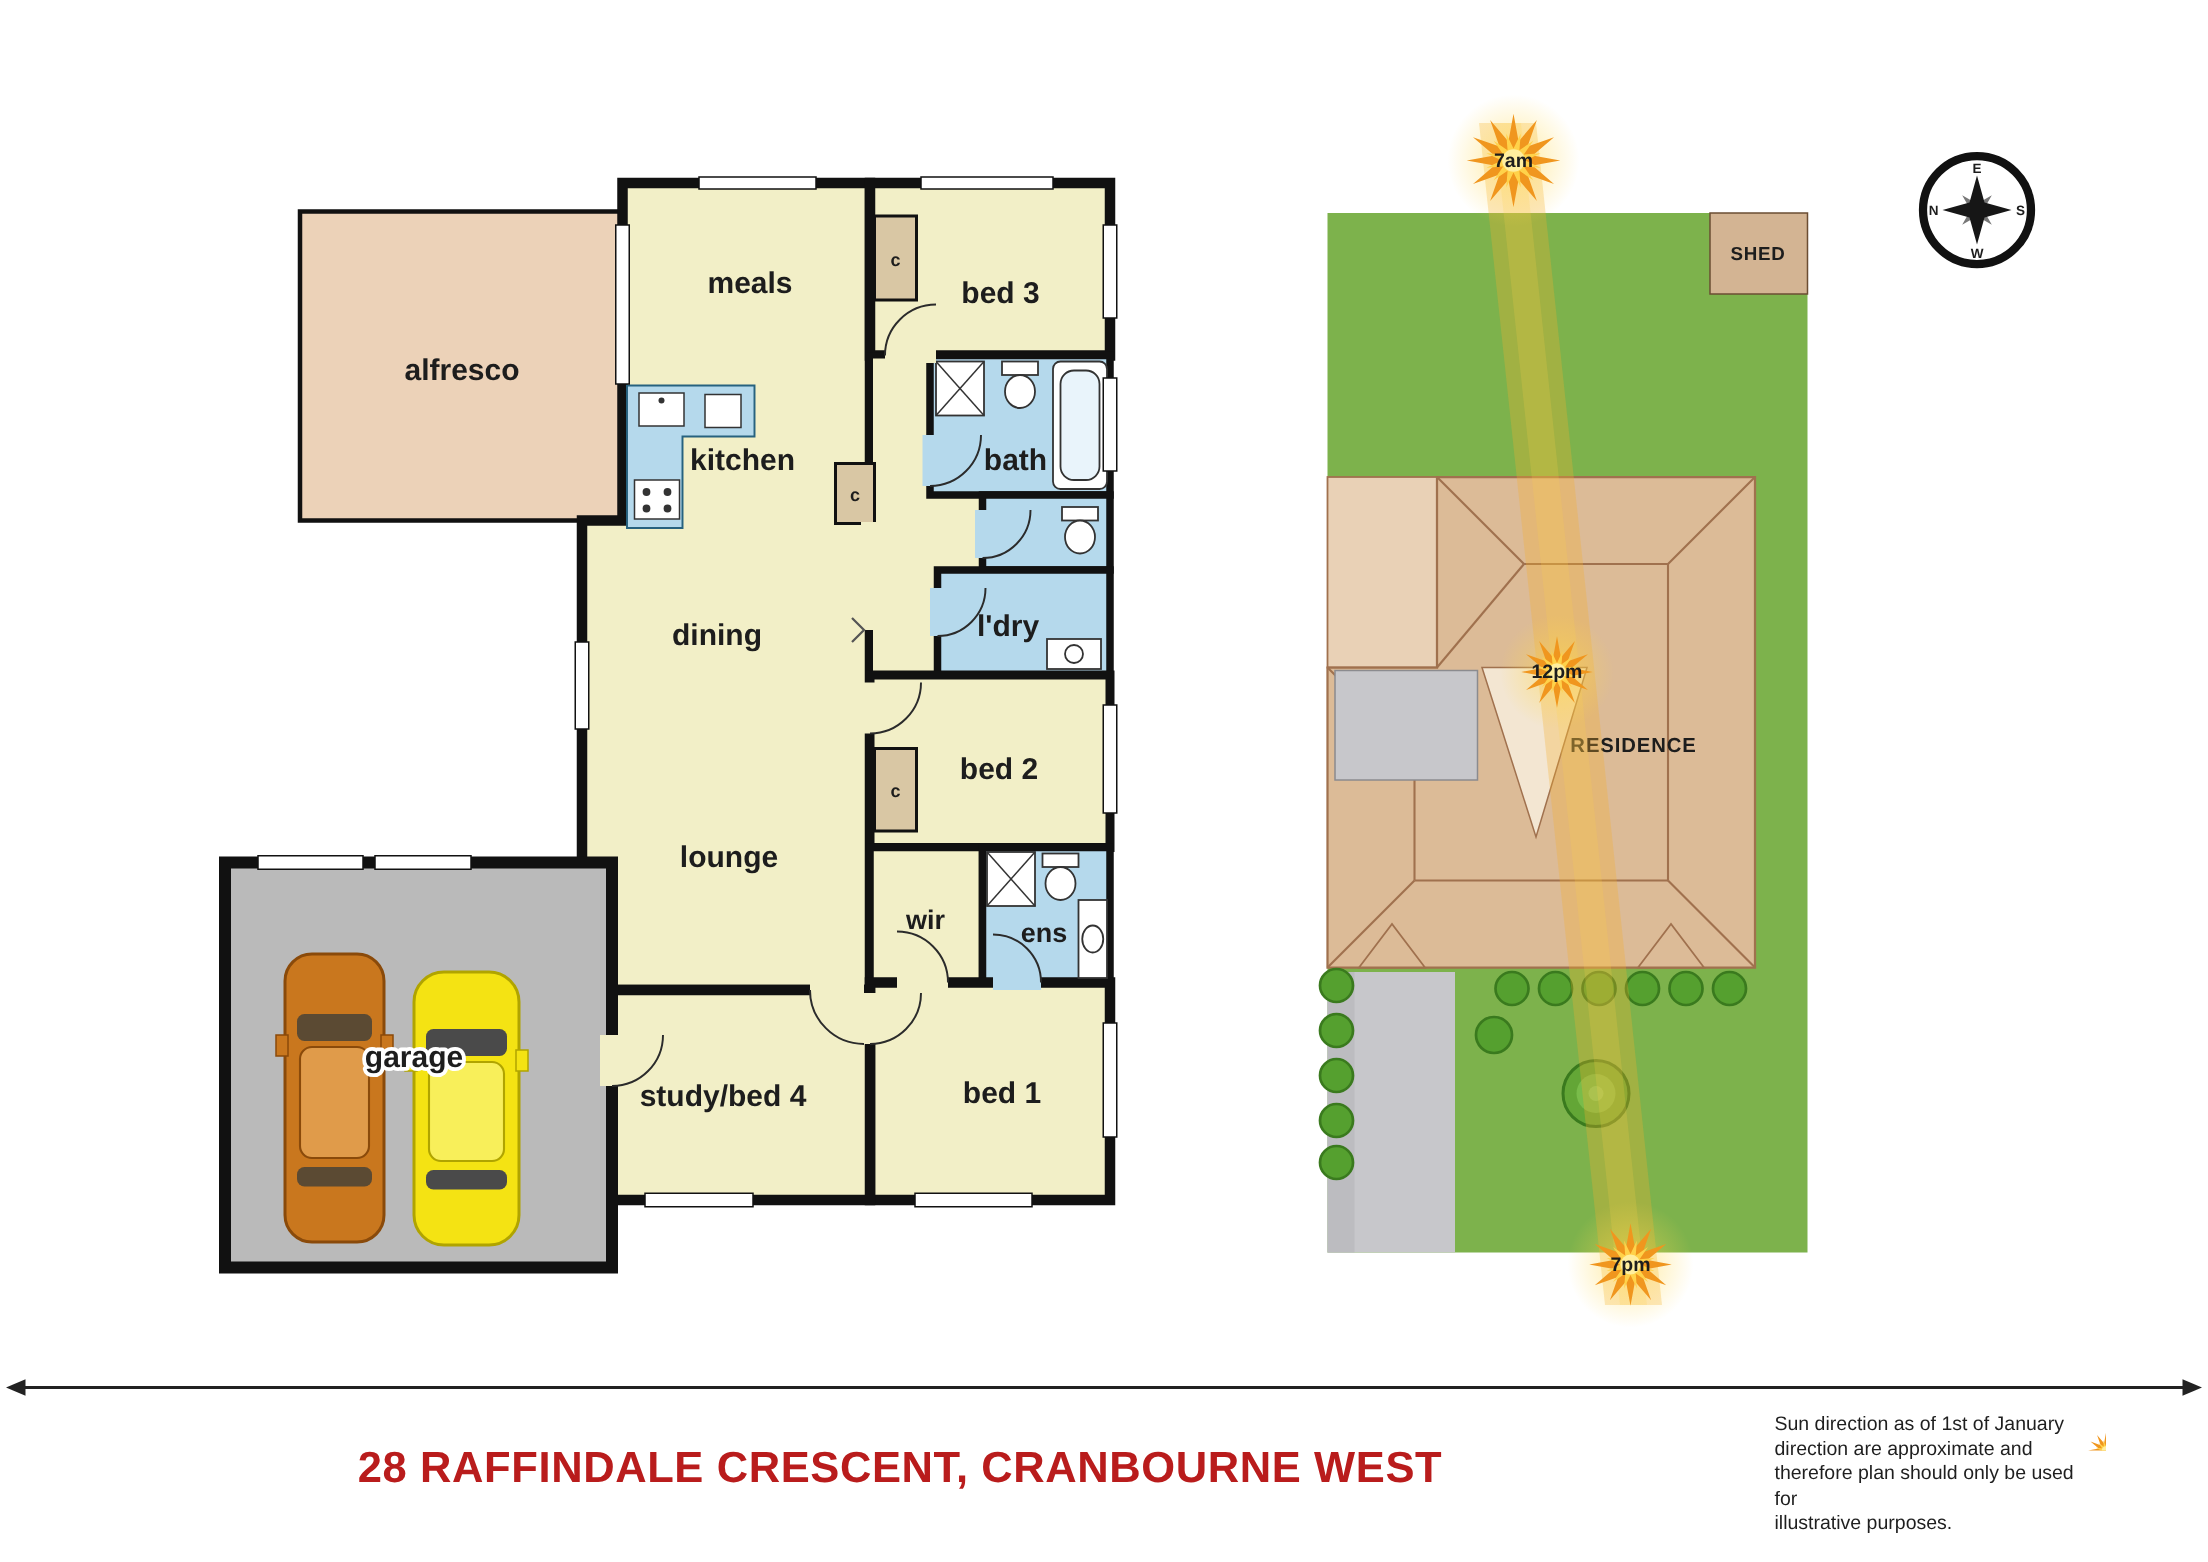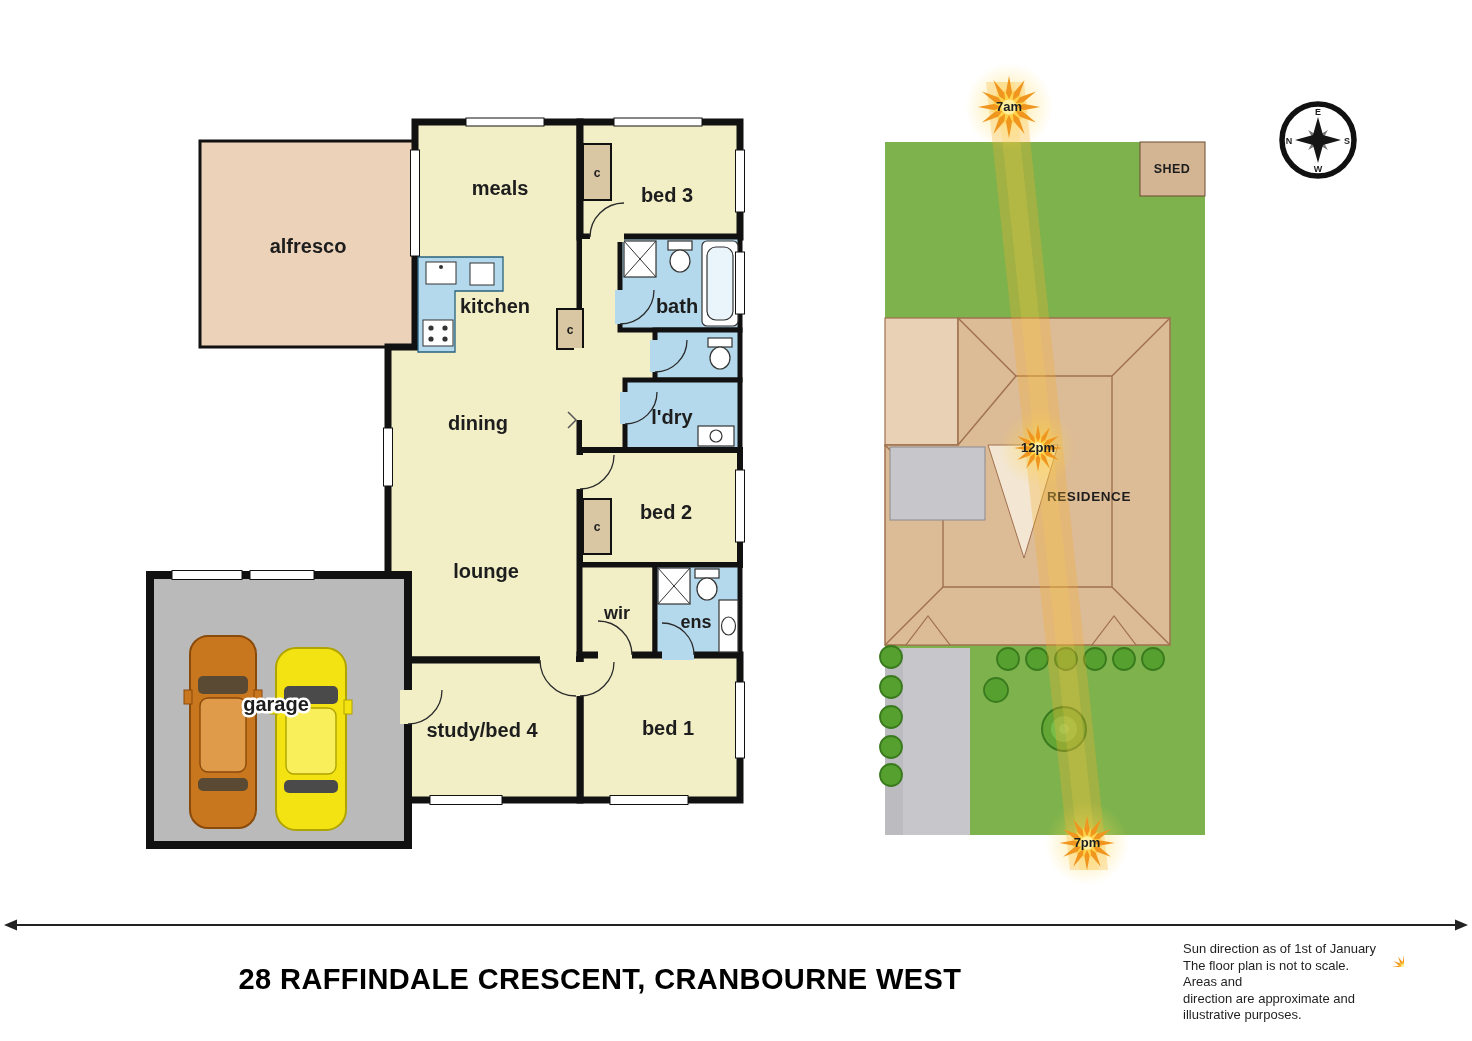--- a/index.html
+++ b/index.html
@@ -9,21 +9,21 @@
   svg text{font-family:"Liberation Sans",sans-serif;font-weight:700;fill:#1d1d1d;text-anchor:middle;}
   .room-label{font-size:20px;}
   .room-label-sm{font-size:18px;}
   .c-label{font-size:12px;}
   .site-label{font-size:13.5px;letter-spacing:0.6px;}
   .shed-label{font-size:12.5px;letter-spacing:0.5px;}
   .sun-label{font-size:13px;}
   .compass-letter{font-size:9px;font-weight:700;}
   .halo{paint-order:stroke;stroke:#ffffff;stroke-width:5px;stroke-linejoin:round;}
   .address{position:absolute;left:0;top:963px;width:1200px;text-align:center;
-           font-size:29px;font-weight:700;color:#000000;letter-spacing:0.4px;}
+           font-size:29px;font-weight:700;color:#b91c1c;letter-spacing:0.4px;}
   .disclaimer{position:absolute;left:1183px;top:941px;width:200px;
               font-size:13px;line-height:16.6px;color:#1f1f1f;}
   .sun-legend{position:absolute;left:1378px;top:941px;width:26px;height:26px;}
 </style>
 </head>
 <body>
 
 <div class="page">
 
 <svg class="plan" width="1472" height="1041" viewBox="0 0 1472 1041">
@@ -259,22 +259,22 @@
     <line x1="14" y1="925" x2="1458" y2="925" stroke="#222" stroke-width="2"></line>
     <polygon points="4,925 17,919.5 17,930.5" fill="#222"></polygon>
     <polygon points="1468,925 1455,919.5 1455,930.5" fill="#222"></polygon>
   </g>
 </svg>
 
 <div class="address">28 RAFFINDALE CRESCENT, CRANBOURNE WEST</div>
 
 <div class="disclaimer">
   <div>Sun direction as of 1st of January</div>
-  <div>The floor plan is not to scale. Areas and</div>
   <div>direction are approximate and</div>
+  <div>therefore plan should only be used for</div>
   <div>illustrative purposes.</div>
 </div>
 
 <svg class="sun-legend" viewBox="-36 -36 72 72">
   <use href="#sunburst"></use>
 </svg>
 
 </div>
 
 </body></html>

